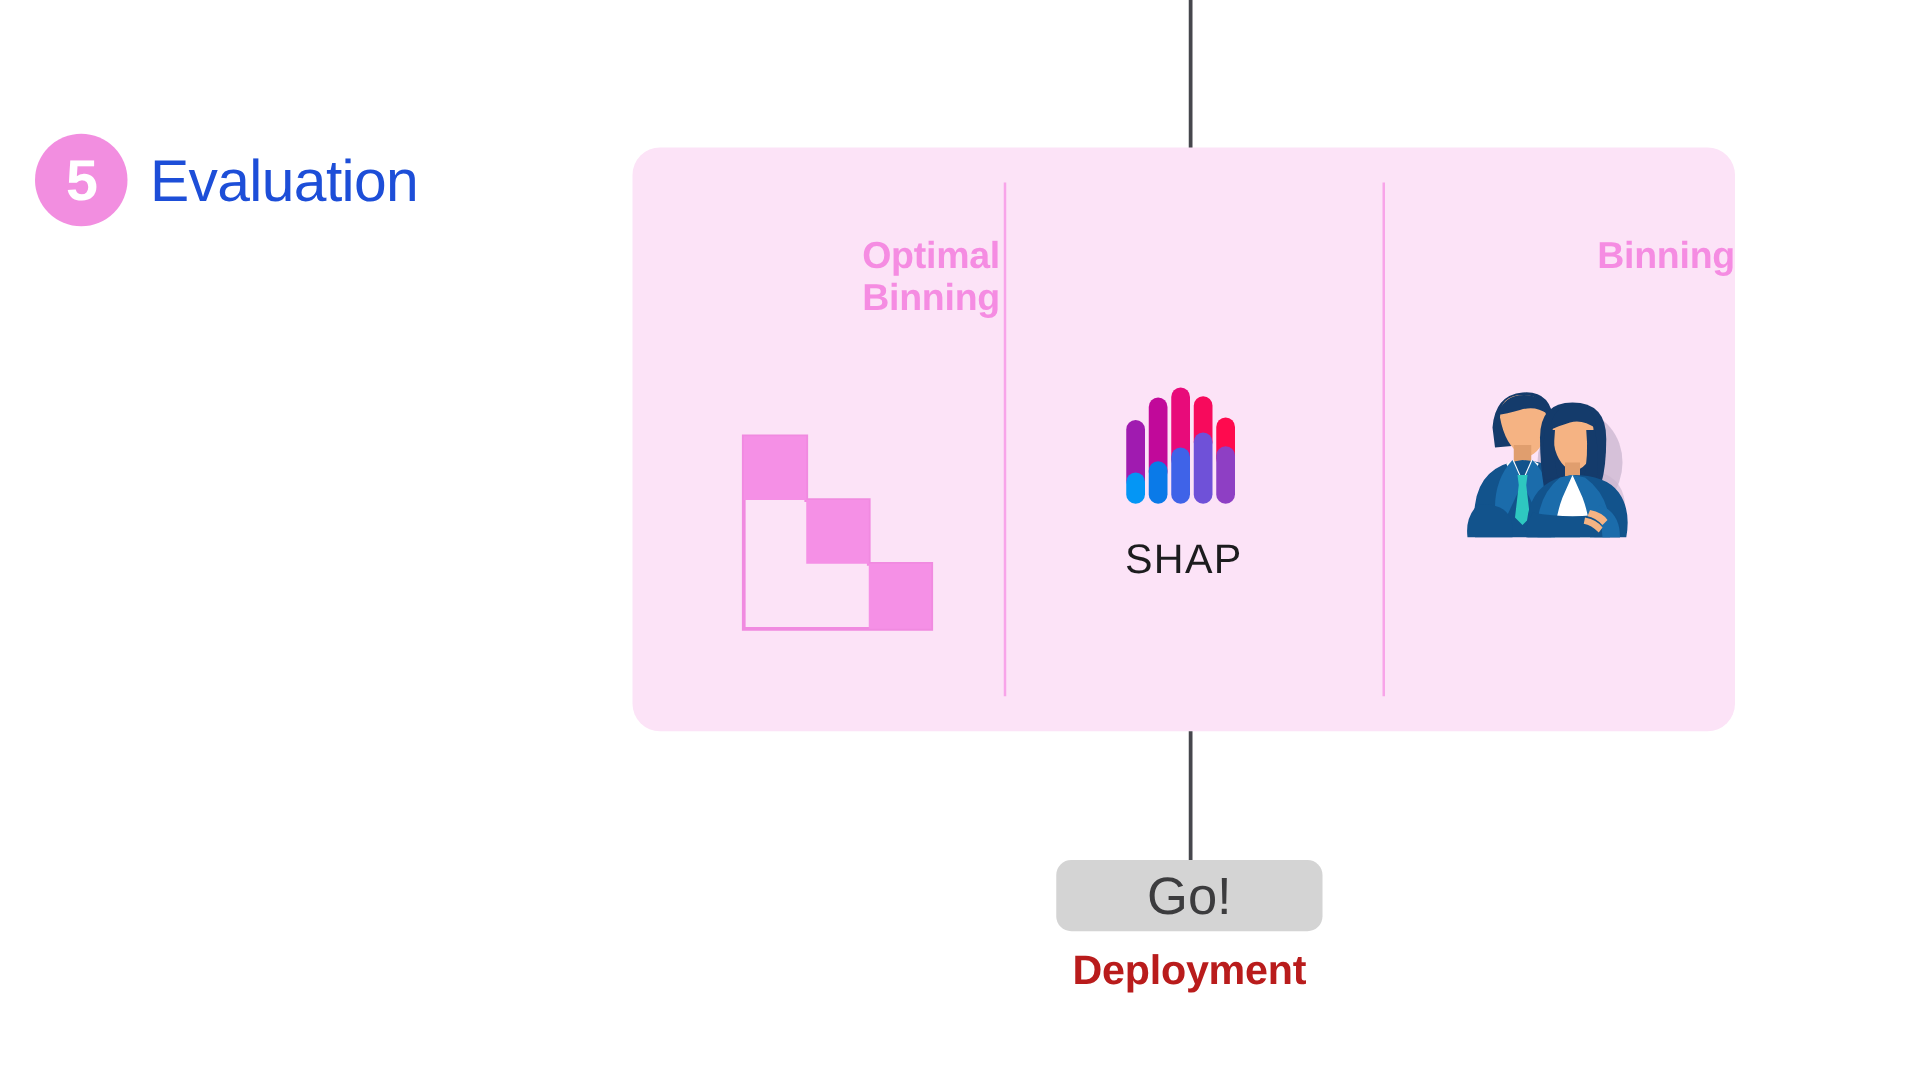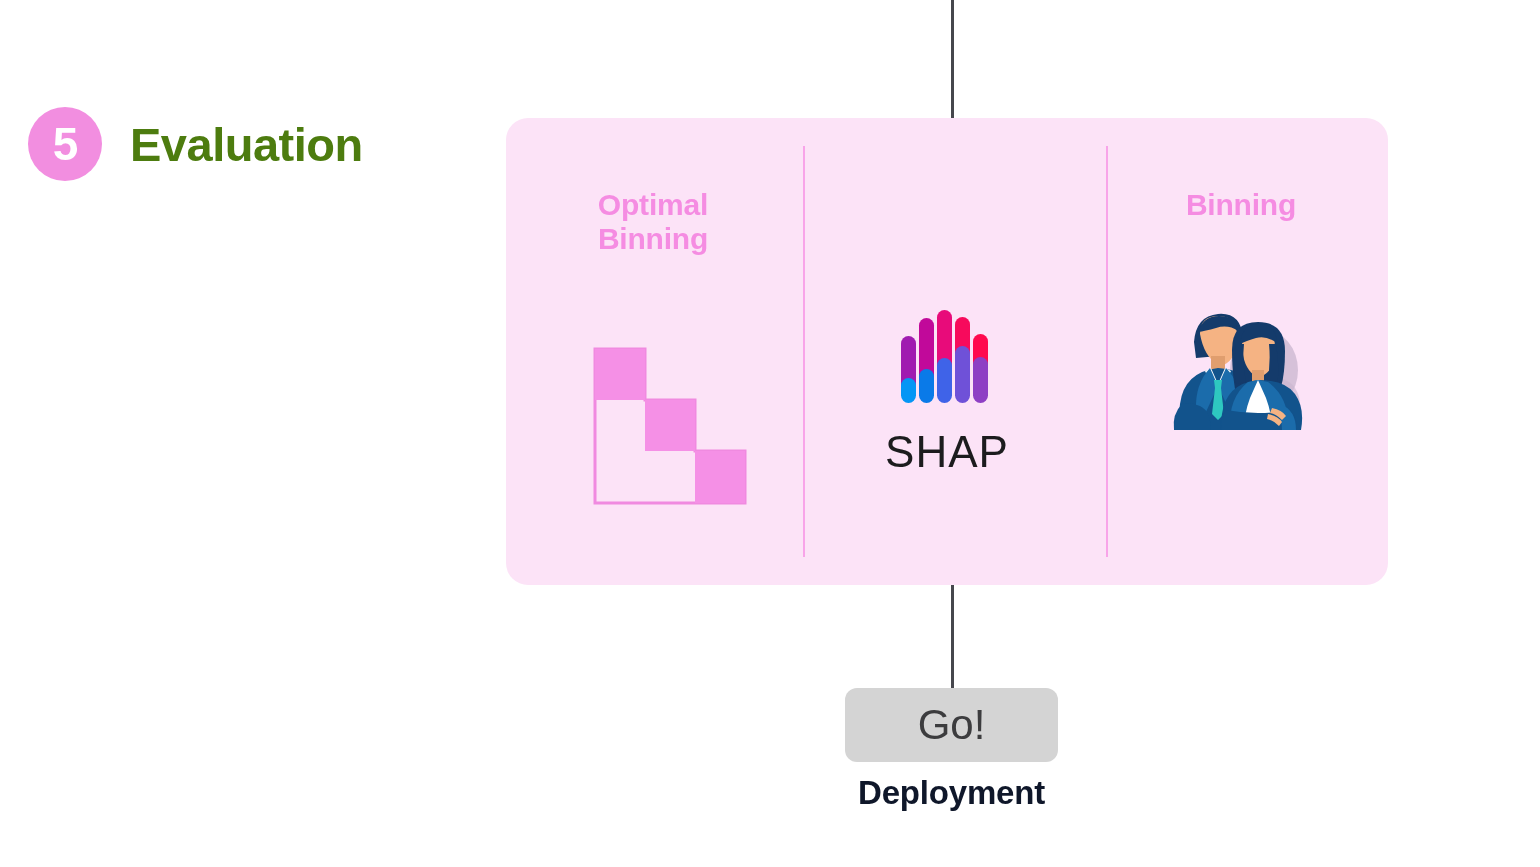--- a/index.html
+++ b/index.html
@@ -37,27 +37,26 @@
     flex: none;
   }
   #step-badge-number {
     color: #ffffff;
     font-size: 46px;
     font-weight: bold;
     line-height: 1;
     letter-spacing: -1px;
   }
   #step-title {
-    color: #4d7c0f;
+    color: #1d4ed8;
     font-size: 47px;
-    font-weight: bold;
+    font-weight: normal;
     line-height: 1;
     letter-spacing: -0.5px;
     white-space: nowrap;
-    margin-left: 10px;
   }
 
   
   .connector {
     position: absolute;
     width: 3px;
     background: #46474d;
   }
   #connector-top   { left: 951px; top: 0px;   height: 119px; }
   #connector-bottom{ left: 951px; top: 585px; height: 103px; }
@@ -71,21 +70,21 @@
     height: 467px;
     background: #fce3f7;
     border-radius: 22px;
     display: flex;
   }
   .card-col {
     position: relative;
     flex: 1 1 0;
     display: flex;
     flex-direction: column;
-    align-items: center;
+    align-items: flex-end;
   }
   .col-divider {
     position: absolute;
     top: 28px;
     bottom: 28px;
     width: 2px;
     background: #f8a4e9;
   }
   #divider-1 { left: 297px; }
   #divider-2 { left: 600px; }
@@ -117,21 +116,21 @@
     right: 0;
     top: 190px;
     display: flex;
     flex-direction: column;
     align-items: center;
   }
   #shap-logo { width: 94px; height: 96px; display: block; }
   #shap-caption {
     margin-top: 26px;
     color: #1c1c1e;
-    font-size: 44px;
+    font-size: 33px;
     font-weight: 300;
     line-height: 1;
     letter-spacing: 1px;
   }
 
   
   #fairness-figure {
     position: absolute;
     left: 50%;
     transform: translateX(-50%);
@@ -145,38 +144,38 @@
     position: absolute;
     left: 845px;
     top: 688px;
     width: 213px;
     display: flex;
     flex-direction: column;
     align-items: center;
   }
   #go-button {
     width: 213px;
-    height: 74px;
+    height: 57px;
     background: #d4d4d4;
     border: none;
     border-radius: 12px;
     display: flex;
     align-items: center;
     justify-content: center;
     cursor: pointer;
   }
   #go-button-label {
     color: #3c3c3e;
     font-size: 42px;
     font-weight: 300;
     line-height: 1;
   }
   #deployment-label {
     margin-top: 14px;
-    color: #0f172a;
+    color: #b91c1c;
     font-size: 33px;
     font-weight: bold;
     line-height: 1;
     letter-spacing: -0.2px;
   }
 </style>
 </head>
 <body>
 
 <div id="stage">

